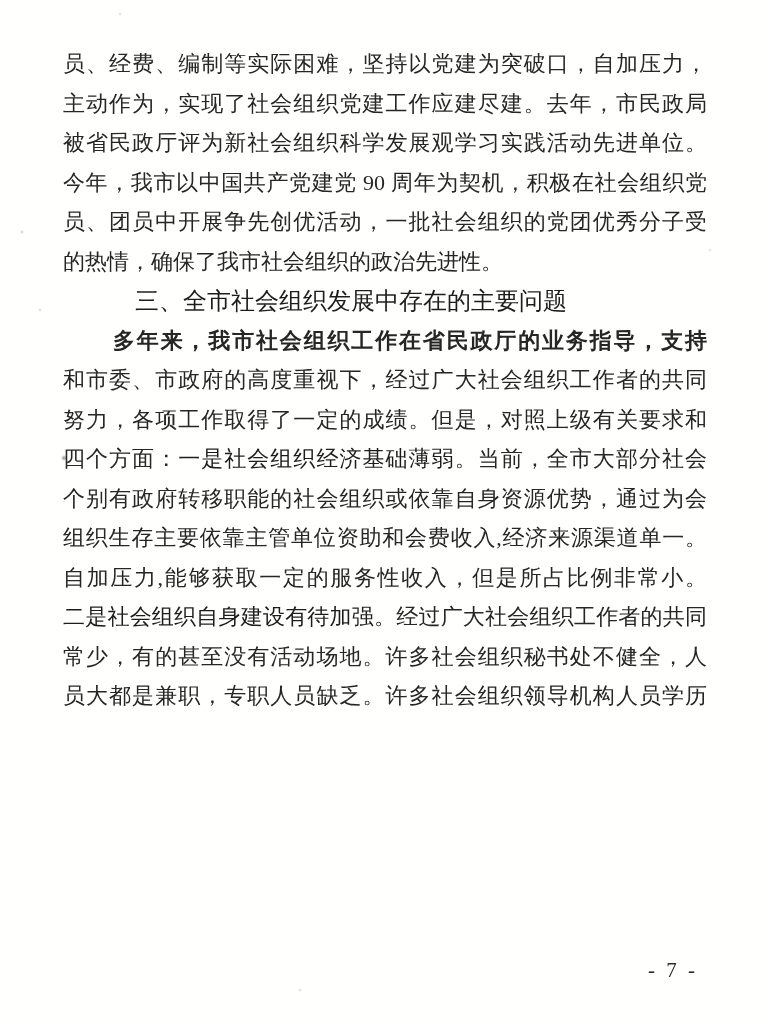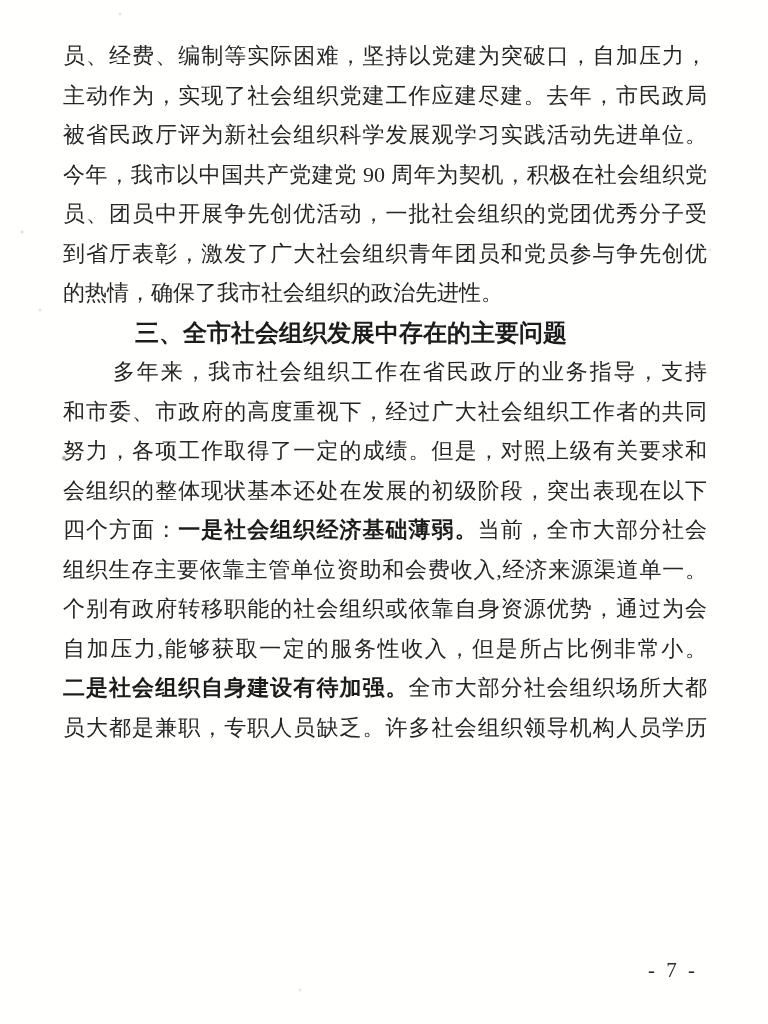--- a/index.html
+++ b/index.html
@@ -19,47 +19,48 @@
       radial-gradient(circle 1px at 710px 250px, #dcdcd8 0, transparent 2px),
       radial-gradient(circle 1px at 300px 990px, #d8d8d4 0, transparent 2px),
       #fffffe;
     overflow: hidden;
     font-family: "Liberation Serif", "DejaVu Serif", serif;
     color: #262626;
   }
   .doc-body {
     position: absolute;
     left: 63px;
-    top: 36px;
+    top: 44px;
     width: 644px;
   }
   .line {
     font-size: 22px;
     line-height: 39.5px;
     height: 39.5px;
     text-align: justify;
     text-align-last: justify;
     overflow: hidden;
   }
   .line.short {
     text-align-last: left;
   }
   .line.indent {
     text-indent: 50px;
+    font-weight: bold;
   }
   .line.heading {
     font-family: "Liberation Sans", "DejaVu Sans", sans-serif;
     font-weight: 700;
     font-size: 24px;
     text-indent: 72px;
     text-align-last: left;
     color: #1e1e1e;
   }
   .bold {
-    font-weight: 700;
+    font-weight: 400;
     color: #1c1c1c;
     margin-top: 42px;
   }
   .page-number {
     position: absolute;
     top: 958px;
     left: 648px;
     font-size: 21px;
     letter-spacing: 3px;
     color: #2a2a2a;
@@ -68,28 +69,27 @@
 </head>
 <body>
 
 <div class="page">
   <div class="doc-body">
       <div class="line"><span>员、经费、编制等实际困难，坚持以党建为突破口，自加压力，</span></div>
       <div class="line"><span>主动作为，实现了社会组织党建工作应建尽建。去年，市民政局</span></div>
       <div class="line"><span>被省民政厅评为新社会组织科学发展观学习实践活动先进单位。</span></div>
       <div class="line"><span>今年，我市以中国共产党建党 90 周年为契机，积极在社会组织党</span></div>
       <div class="line"><span>员、团员中开展争先创优活动，一批社会组织的党团优秀分子受</span></div>
-      <div class="line"><span>到省厅表彰，激发了广大社会组织青年团员和党员参与争先创优</span></div>
       <div class="line short"><span>的热情，确保了我市社会组织的政治先进性。</span></div>
       <div class="line short heading"><span class="bold">三、全市社会组织发展中存在的主要问题</span></div>
       <div class="line indent"><span>多年来，我市社会组织工作在省民政厅的业务指导，支持</span></div>
       <div class="line"><span>和市委、市政府的高度重视下，经过广大社会组织工作者的共同</span></div>
       <div class="line"><span>努力，各项工作取得了一定的成绩。但是，对照上级有关要求和</span></div>
-      <div class="line"><span>会组织的整体现状基本还处在发展的初级阶段，突出表现在以下</span></div>
       <div class="line"><span>四个方面：</span><span class="bold">一是社会组织经济基础薄弱。</span><span>当前，全市大部分社会</span></div>
+      <div class="line"><span>个别有政府转移职能的社会组织或依靠自身资源优势，通过为会</span></div>
       <div class="line"><span>组织生存主要依靠主管单位资助和会费收入,经济来源渠道单一。</span></div>
-      <div class="line"><span>个别有政府转移职能的社会组织或依靠自身资源优势，通过为会</span></div>
       <div class="line"><span>自加压力,能够获取一定的服务性收入，但是所占比例非常小。</span></div>
-      <div class="line"><span class="bold">二是社会组织自身建设有待加强。</span><span>全市大部分社会组织场所大都</span></div>
+      <div class="line"><span class="bold">二是社会组织自身建设有待加强。</span><span>经过广大社会组织工作者的共同</span></div>
+      <div class="line"><span>常少，有的甚至没有活动场地。许多社会组织秘书处不健全，人</span></div>
       <div class="line"><span>员大都是兼职，专职人员缺乏。许多社会组织领导机构人员学历</span></div>
     </div>
   <div class="page-number">- 7 -</div>
 </div>
 
 </body></html>

